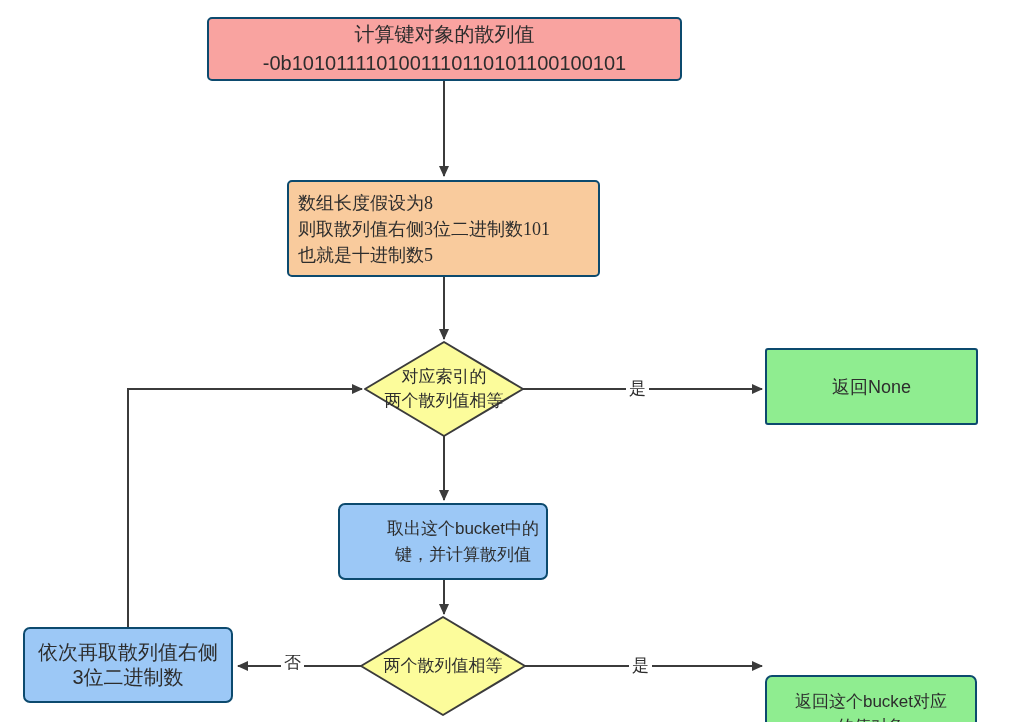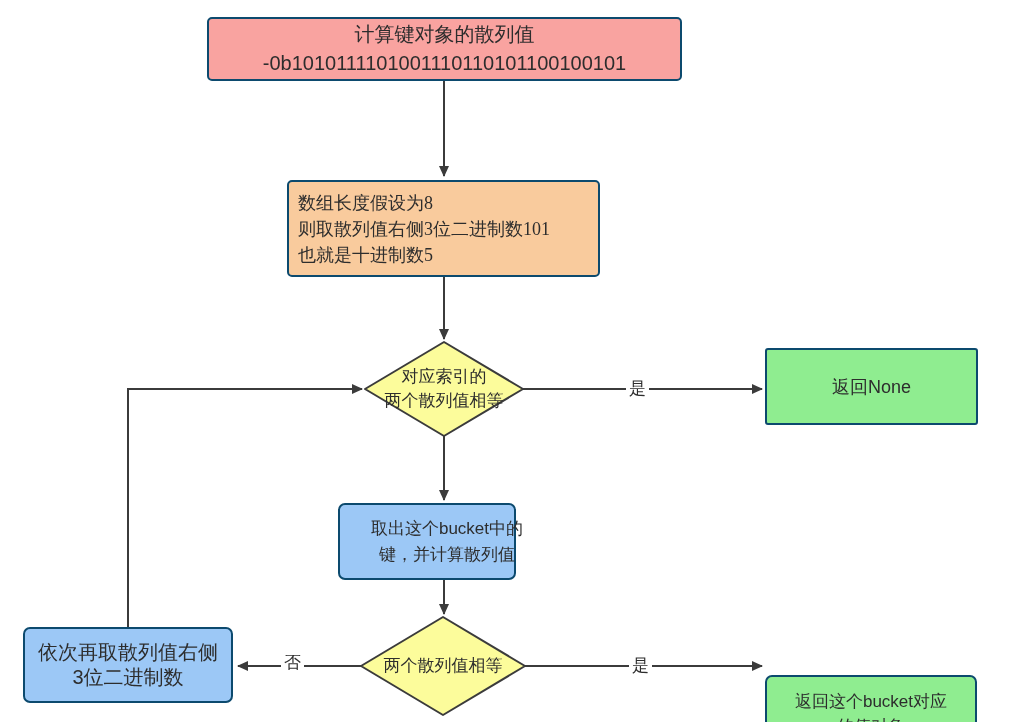--- a/index.html
+++ b/index.html
@@ -22,21 +22,21 @@
     justify-content:center;align-items:center;text-align:center;
   }
   .edge-label{
     position:absolute;z-index:2;background:#ffffff;padding:0 3px;
     font-size:17px;line-height:24px;
   }
   .n-hash{left:207px;top:17px;width:475px;height:64px;border-radius:5px;font-size:20px;line-height:29px;}
   .n-assume{left:287px;top:180px;width:313px;height:97px;border-radius:5px;
             align-items:flex-start;text-align:left;padding-left:9px;font-size:18px;line-height:26px;font-family:Liberation Serif, serif;}
   .n-none{left:765px;top:348px;width:213px;height:77px;border-radius:3px;font-size:18px;}
-  .n-fetch{left:338px;top:503px;width:178px;height:77px;border-radius:7px;font-size:17px;line-height:26px;padding-left:40px;}
+  .n-fetch{left:338px;top:503px;width:210px;height:77px;border-radius:7px;font-size:17px;line-height:26px;padding-left:40px;}
   .n-value{left:765px;top:627px;width:212px;height:78px;border-radius:7px;font-size:17px;line-height:25px;margin-top:48px;}
   .n-next{left:23px;top:627px;width:210px;height:76px;border-radius:7px;font-size:20px;line-height:25px;}
   .d1-text{left:374px;top:365px;width:140px;height:48px;font-size:17px;line-height:24px;}
   .d2-text{left:353px;top:653px;width:180px;height:26px;font-size:17px;line-height:26px;}
   .lbl-yes1{left:626px;top:377px;}
   .lbl-yes2{left:629px;top:654px;}
   .lbl-no{left:281px;top:651px;}
 </style>
 </head>
 <body>

